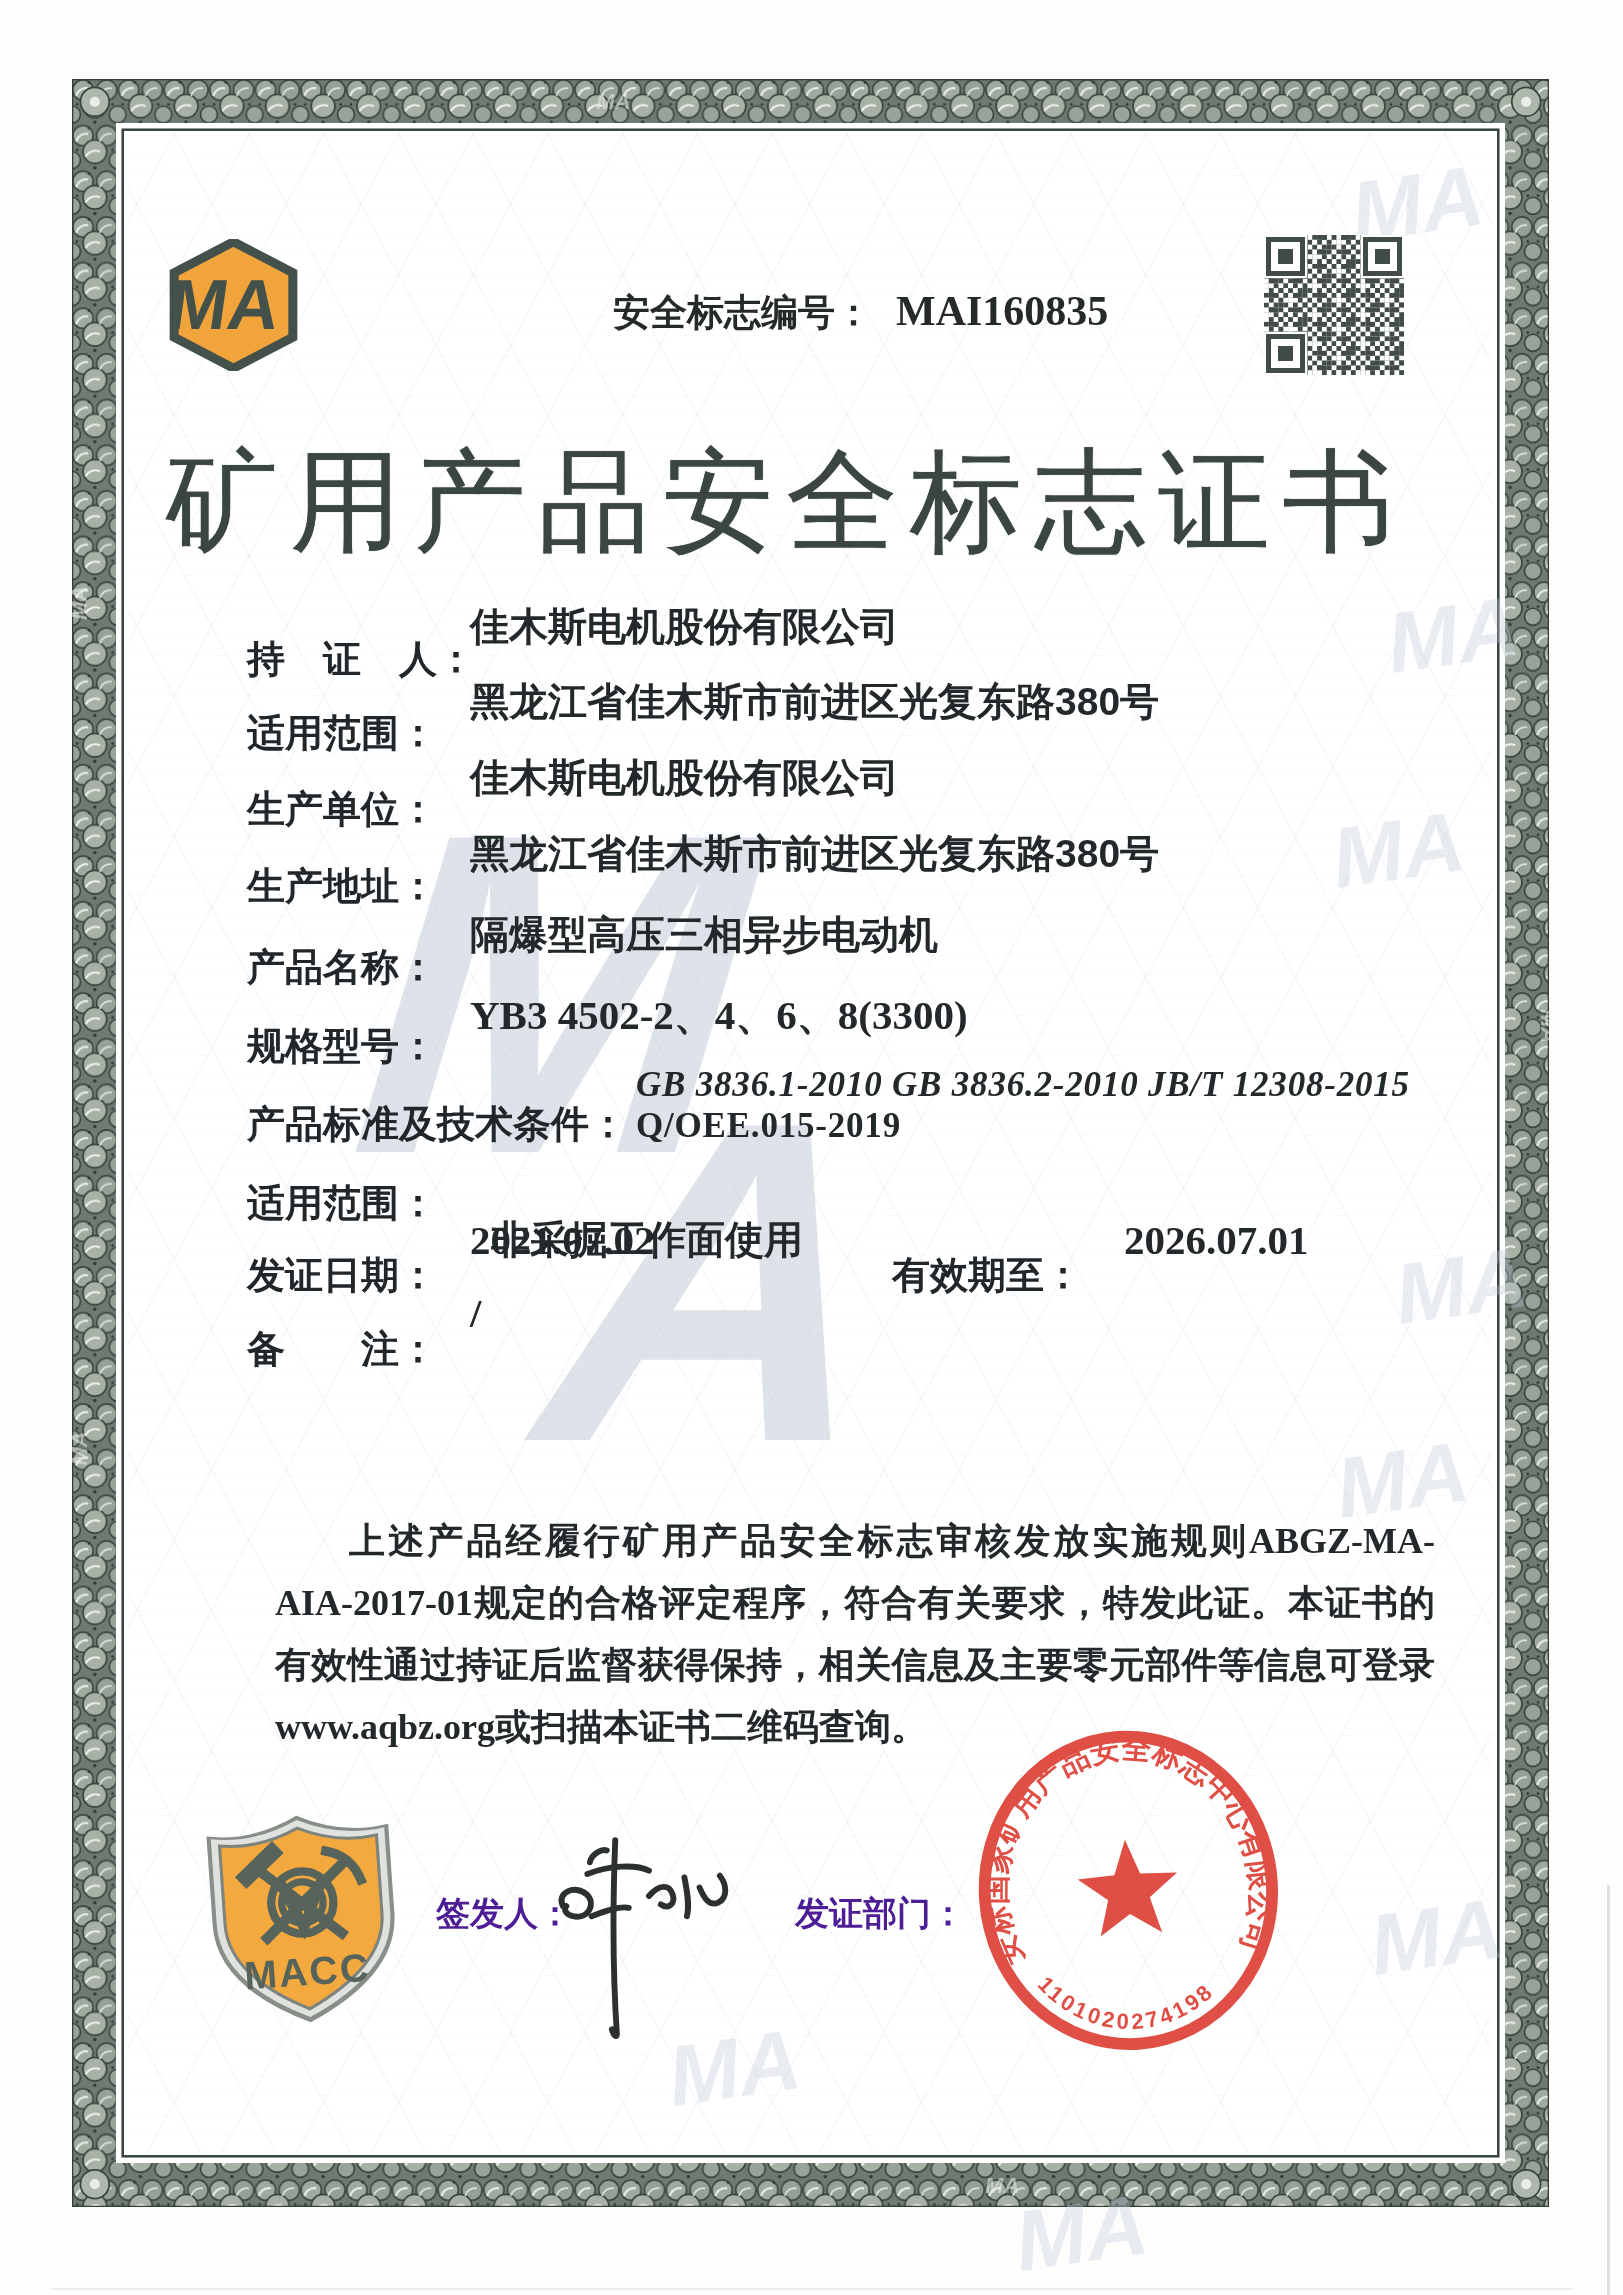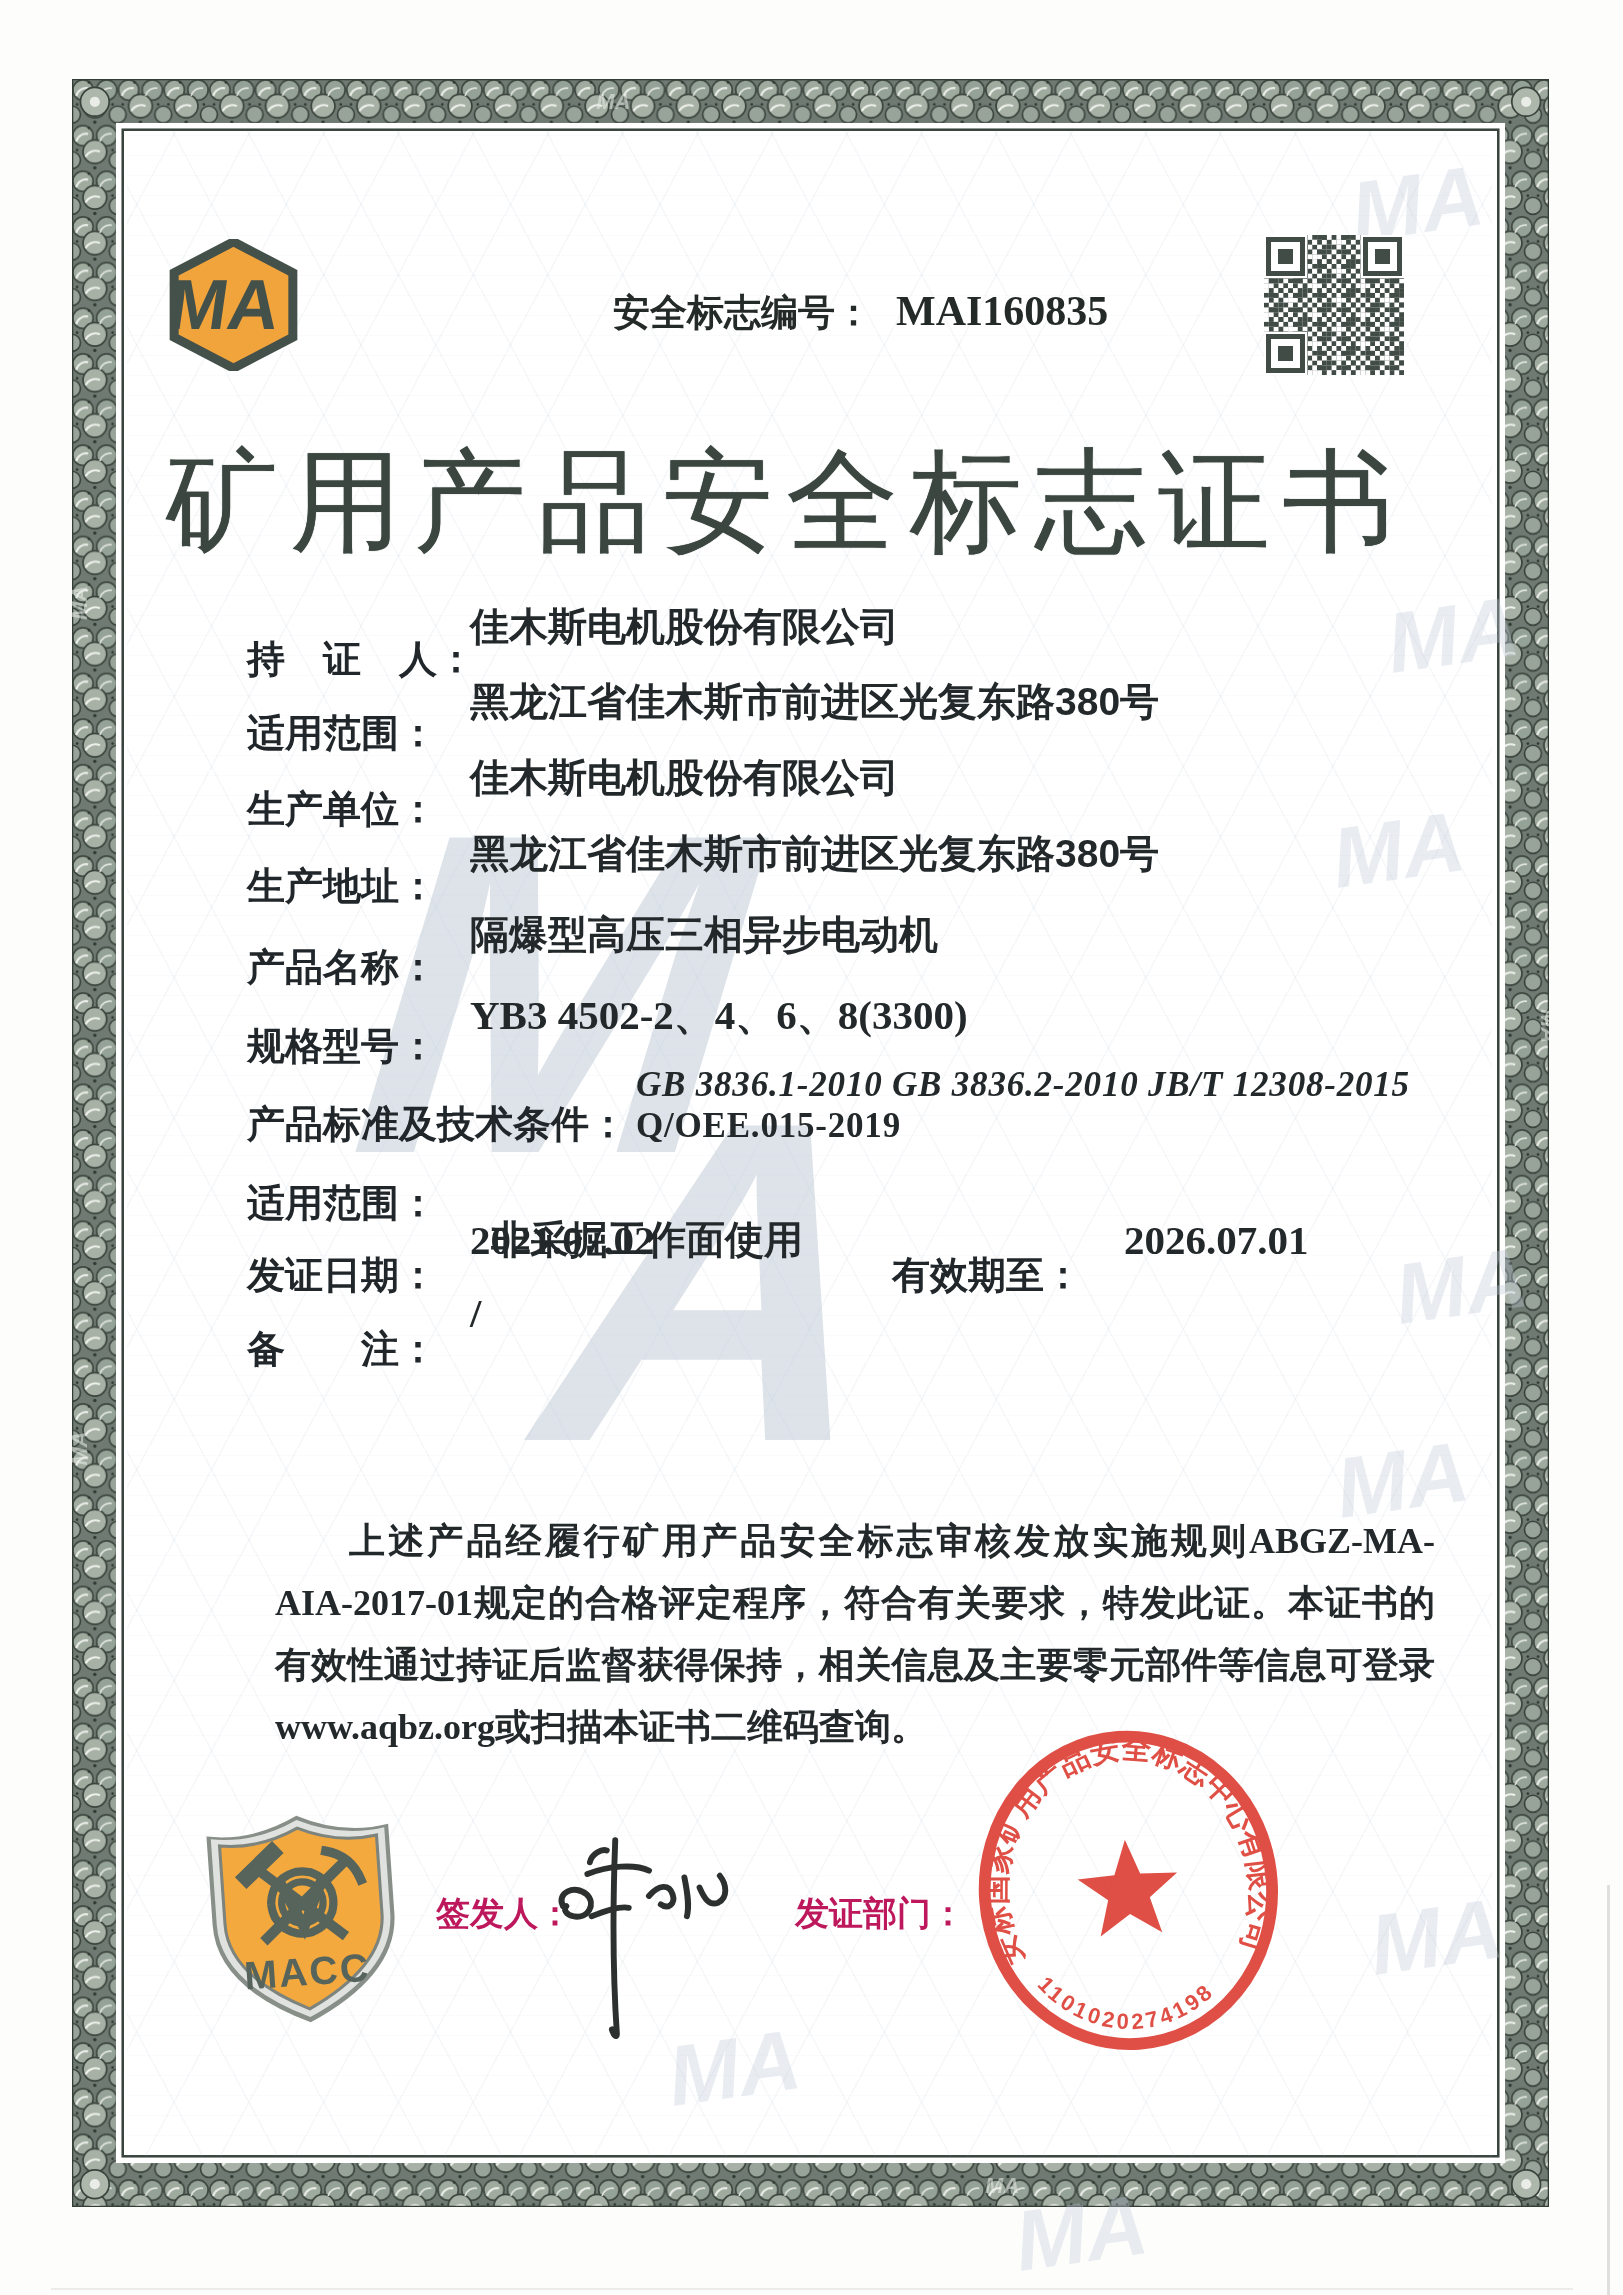--- a/index.html
+++ b/index.html
@@ -33,21 +33,21 @@
   .flabel{position:absolute;left:247px;z-index:3;font-size:38px;font-weight:bold;color:#20262a;white-space:pre;margin-top:32px;}
   .fvalue{position:absolute;left:470px;z-index:3;font-size:39px;font-weight:bold;color:#23282a;white-space:nowrap;}
   .fserif{font-family:"Liberation Serif",serif;font-size:41px;}
   .std-val{left:636px;font-size:35px;letter-spacing:0.8px;}
   
   .statement{position:absolute;left:275px;top:1510px;width:1160px;z-index:3;
      font-family:"Liberation Serif",serif;font-size:36px;font-weight:600;color:#23282a;
      line-height:62px;text-align:justify;text-indent:74px;}
   
   .shield{position:absolute;left:200px;top:1811px;z-index:3;transform:rotate(-4deg);}
-  .signer-label,.issuer-label{position:absolute;z-index:3;font-size:34px;font-weight:bold;color:#be185d;white-space:nowrap;}
+  .signer-label,.issuer-label{position:absolute;z-index:3;font-size:34px;font-weight:bold;color:#4c1d95;white-space:nowrap;}
   .signer-label{left:436px;top:1891px;}
   .issuer-label{left:795px;top:1891px;}
   .signature{position:absolute;left:541px;top:1825px;z-index:3;}
   .stamp{position:absolute;left:972px;top:1723px;z-index:4;transform:rotate(-4deg);opacity:.93;}
   
   .edge-v{position:absolute;right:13.5px;top:1885px;width:2.5px;height:410px;background:rgba(90,95,90,0.18);z-index:5;}
   .edge-h{position:absolute;left:51px;bottom:5px;width:1522px;height:1.7px;background:rgba(90,95,90,0.10);z-index:5;}
 </style>
 </head>
 <body>

